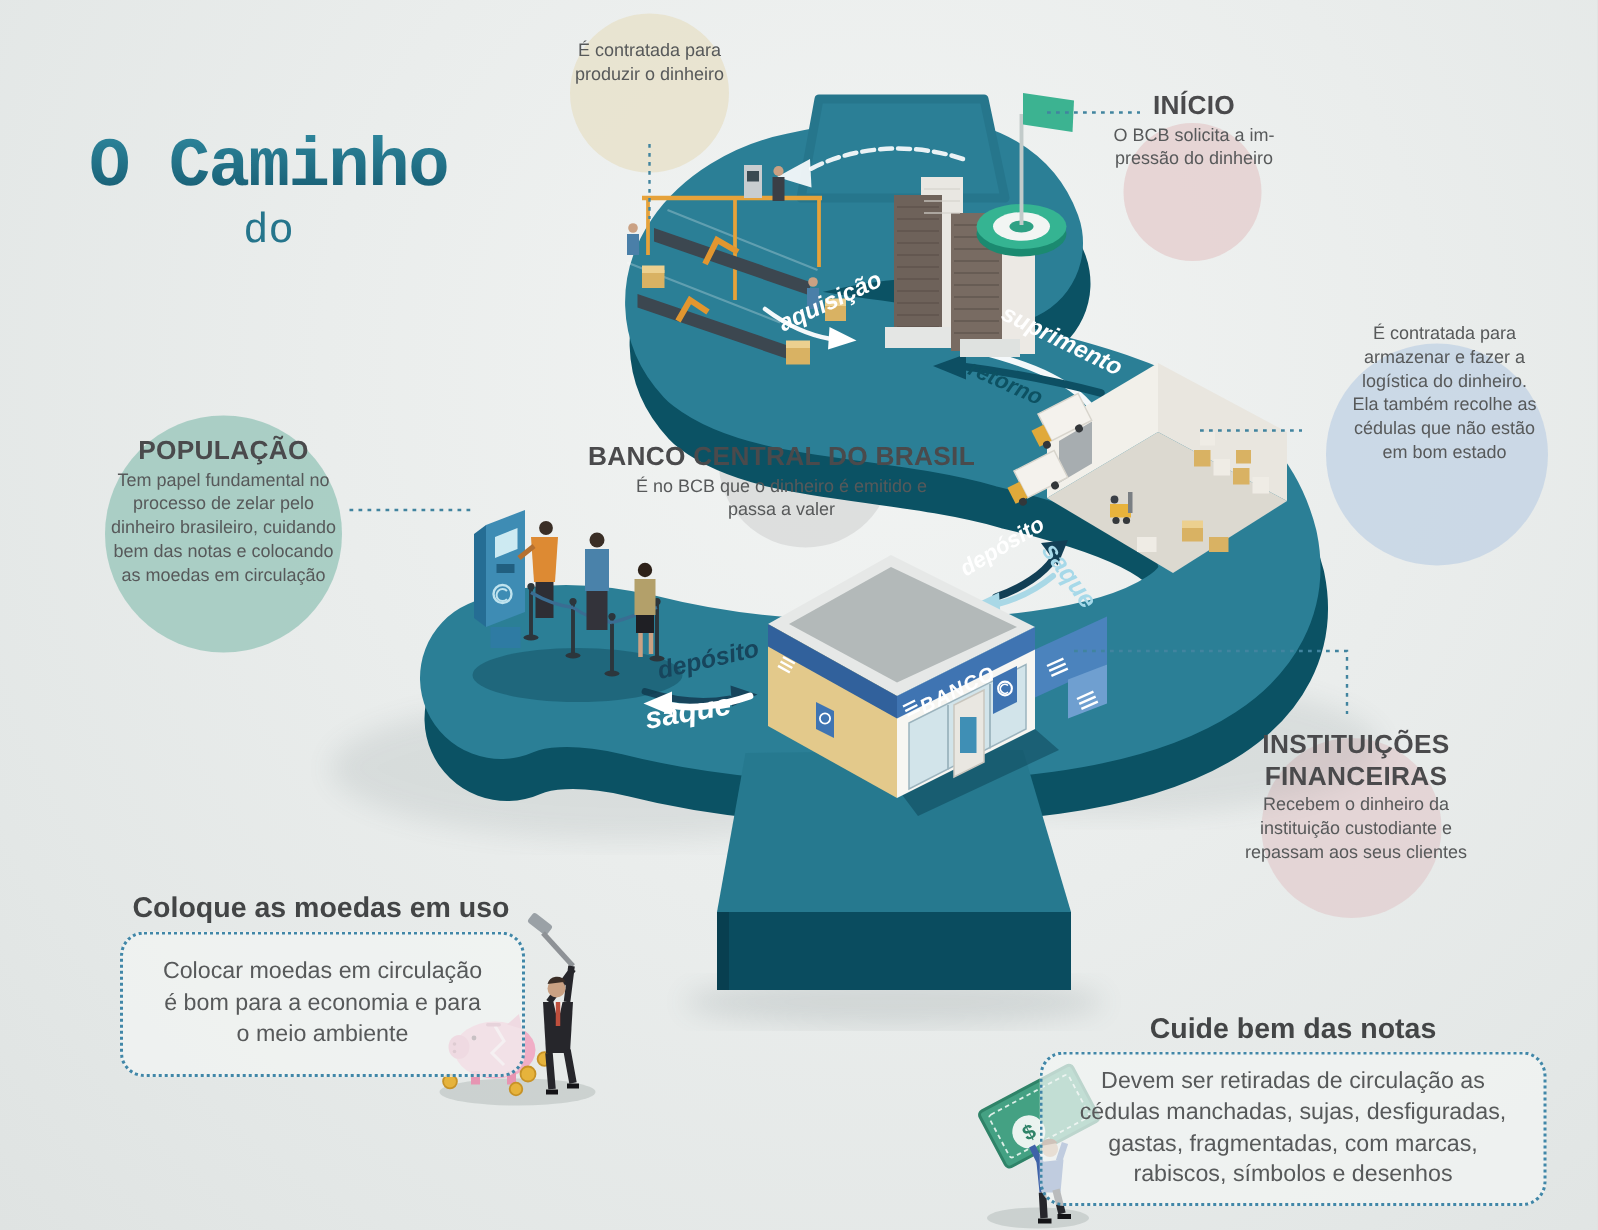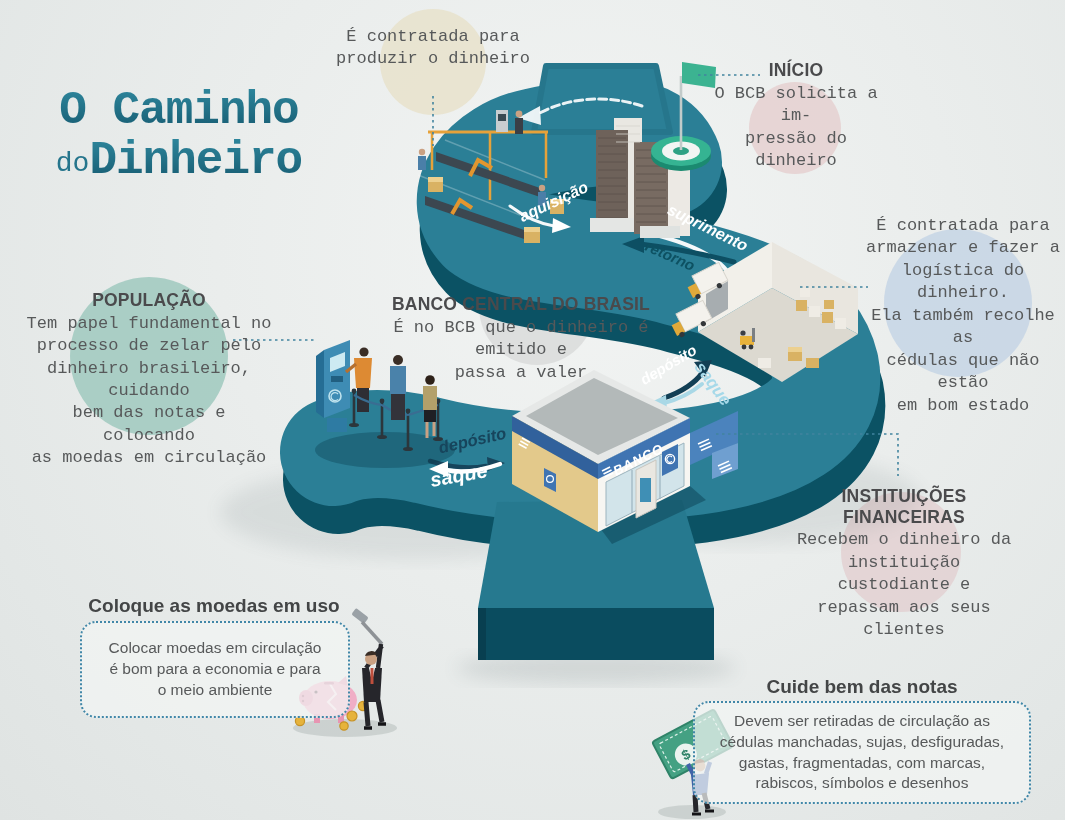--- a/index.html
+++ b/index.html
@@ -2,21 +2,21 @@
 <html><head>
 <meta charset="utf-8">
 <style>
   html,body{margin:0;padding:0;}
   body{font-family:"Liberation Sans", sans-serif; background:#dfe2e1;}
   #stage{position:relative;width:1065px;height:820px;overflow:hidden;
          background:radial-gradient(circle at 55% 30%, #f2f4f3 0%, #eaedec 45%, #e3e7e6 80%, #dfe3e2 100%);}
   #artwork{position:absolute;left:0;top:0;z-index:1;}
   .txt{position:absolute;z-index:4;text-align:center;}
   .heading{font-weight:bold;color:#4a4a4c;font-size:17.5px;line-height:1.18;white-space:pre-line;letter-spacing:.2px;}
-  .body{color:#57595a;font-size:17px;line-height:1.32;white-space:pre-line;margin-top:2px;font-family:Liberation Mono, monospace;}
+  .body{color:#57595a;font-size:12px;line-height:1.32;white-space:pre-line;margin-top:2px;}
   .title{position:absolute;left:36px;top:88px;width:286px;z-index:4;text-align:center;line-height:1;font-family:Liberation Mono, monospace;}
   .title .l1, .title .l2b{font-size:46px;font-weight:bold;letter-spacing:-1px;
       background:linear-gradient(180deg,#2e869c 0%, #15596f 100%);
       -webkit-background-clip:text;background-clip:text;color:transparent;}
   .title .l2{margin-top:4px;display:flex;align-items:center;justify-content:center;gap:0;}
   .title .l2a{font-size:28px;font-weight:400;color:#25758c;transform:translateY(3px);}
   .band-label{position:absolute;z-index:3;font-style:italic;font-weight:bold;white-space:nowrap;
       font-size:16px;color:#fff;transform-origin:center;}
   .tip-head{font-weight:bold;color:#434546;font-size:19px;}
   .tip-box{position:absolute;z-index:4;border:2px dotted #4187a8;border-radius:16px;
@@ -336,21 +336,20 @@
       <path d="M695,795 L696,812 M704,793 L708,809" stroke="#26262b" stroke-width="5"></path>
       <path d="M692,814 h9 M705,811 h9" stroke="#141417" stroke-width="3.2"></path>
     </g>
   </g>
 </svg>
 
   <div class="title">
     <div class="l1">O Caminho</div>
     <div class="l2">
       <span class="l2a">do</span>
-      <span class="l2b">Dinheiro</span>
     </div>
   </div>
 
   <div class="txt" style="left:317px;top:24px;width:232px;">
     <div class="body">É contratada para
 produzir o dinheiro</div>
   </div>
 
   <div class="txt" style="left:700px;top:60px;width:192px;">
     <div class="heading">INÍCIO</div>

